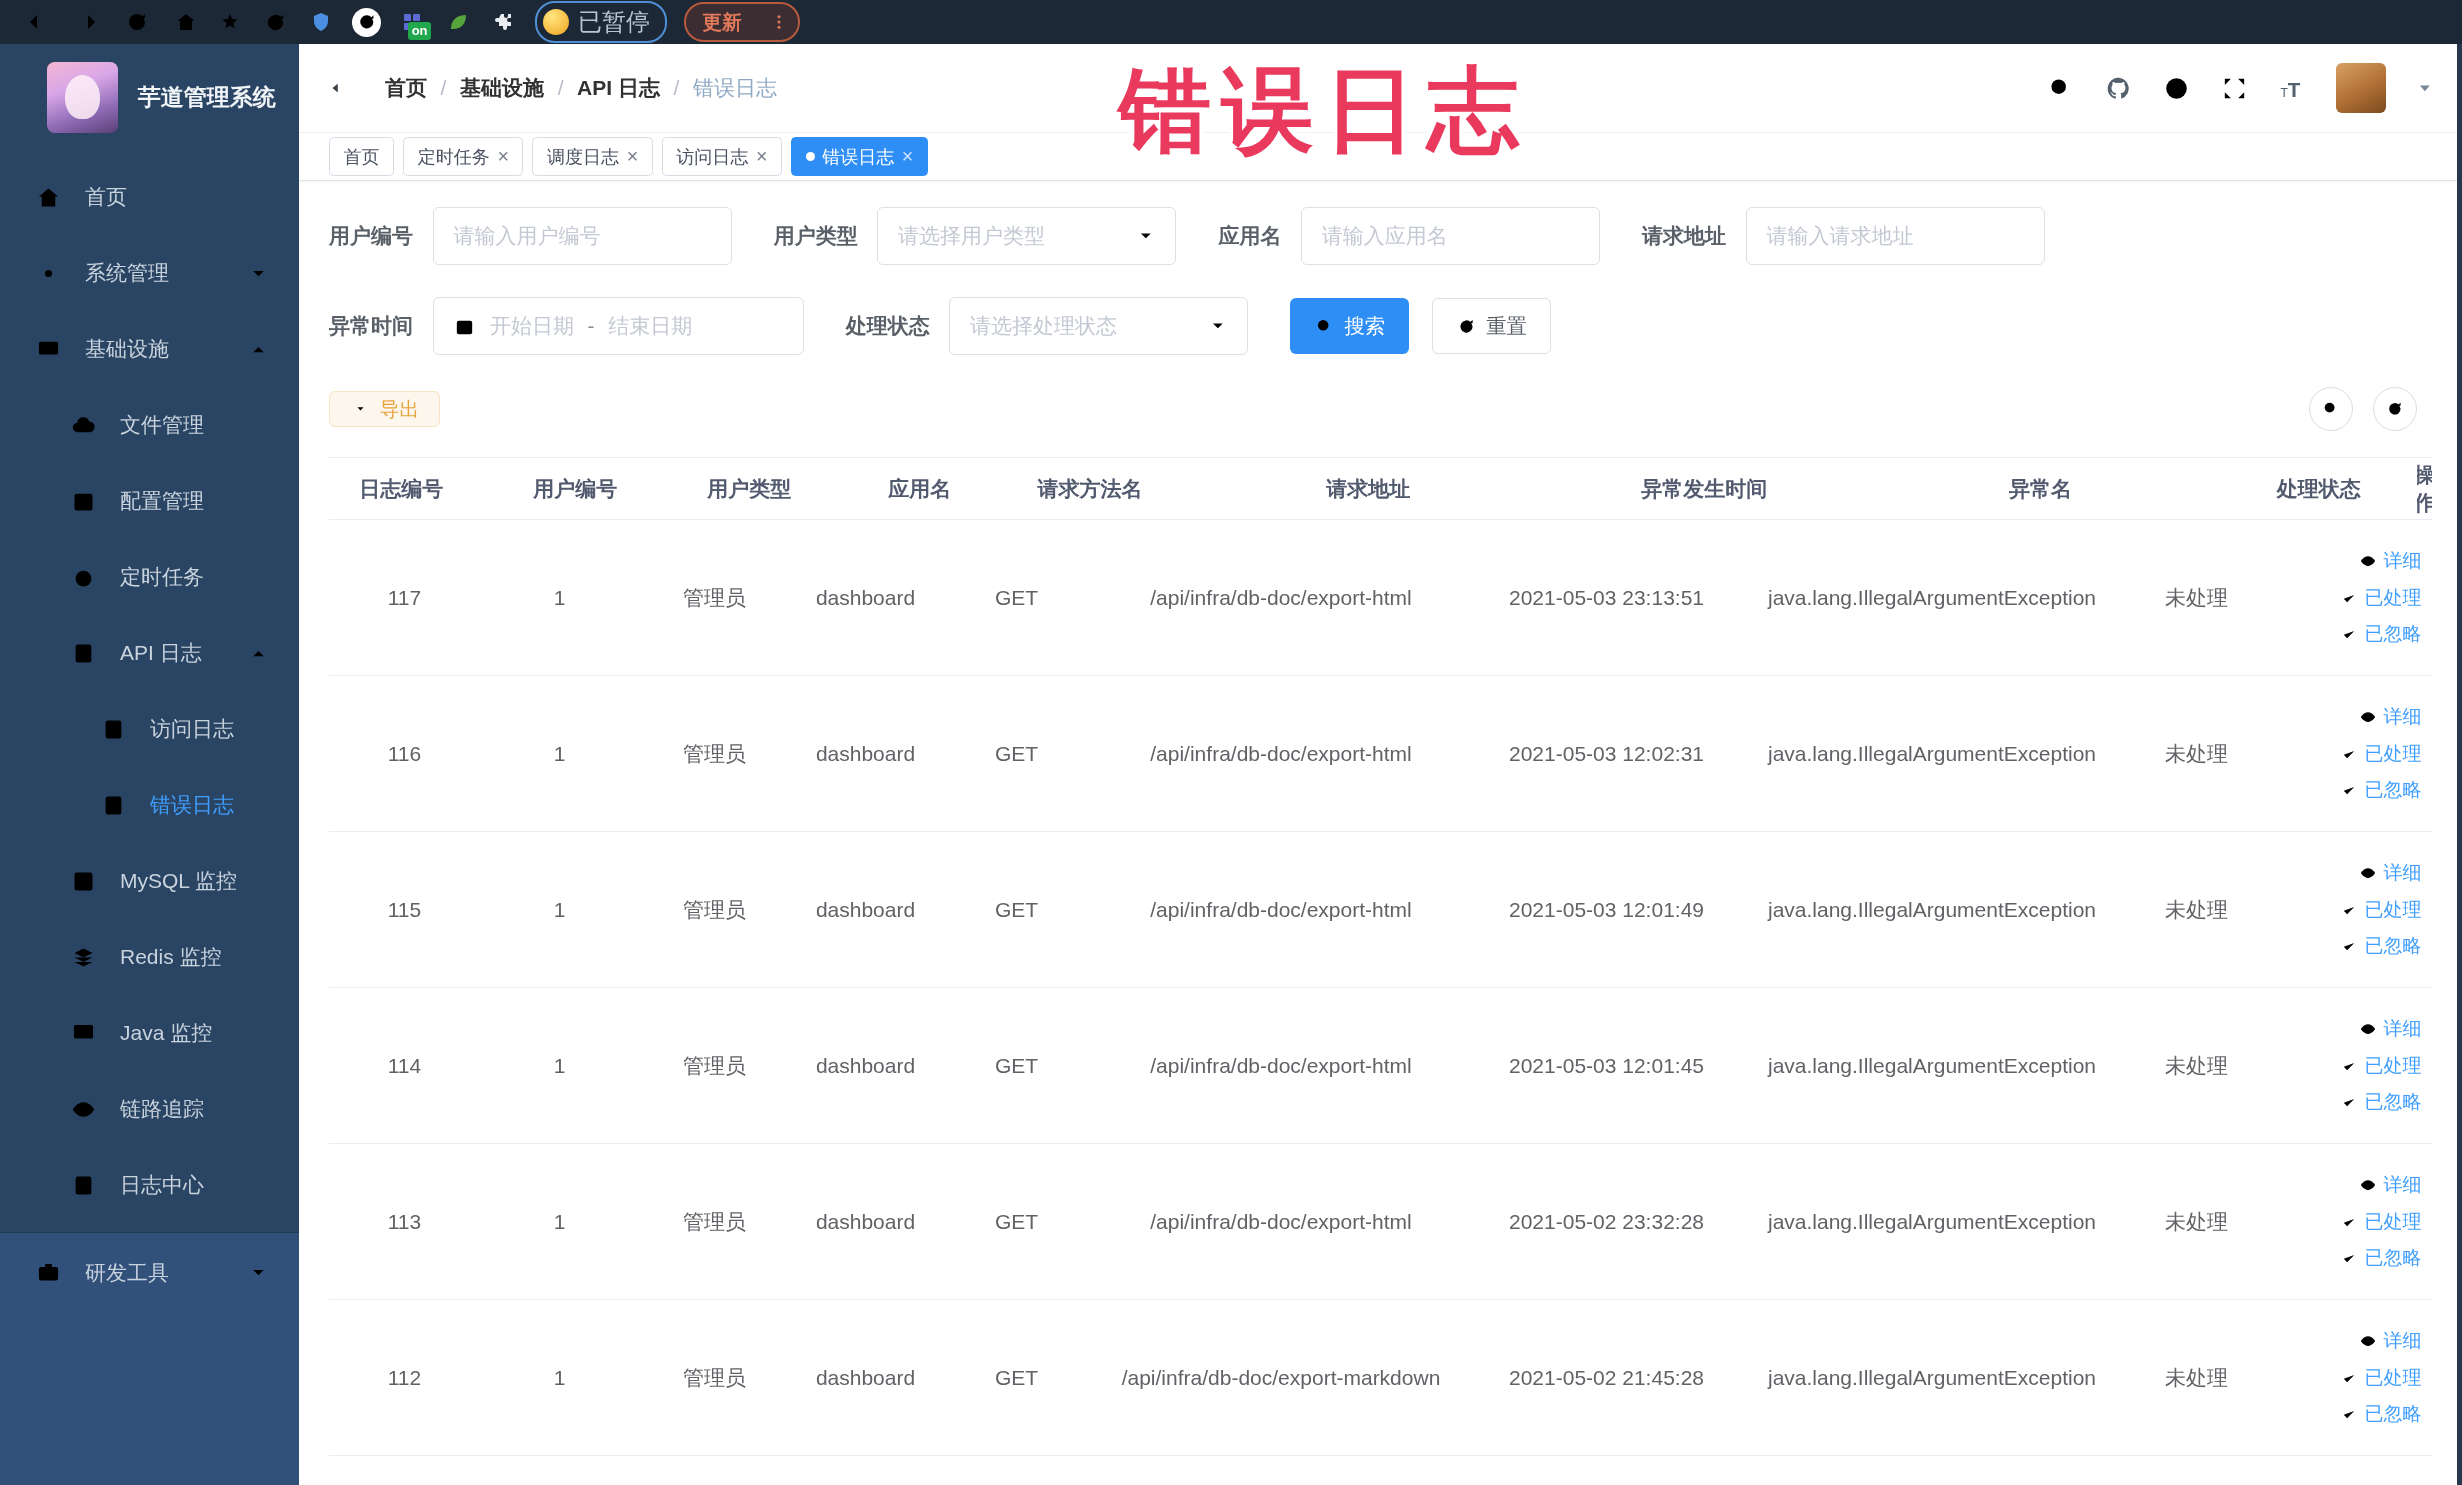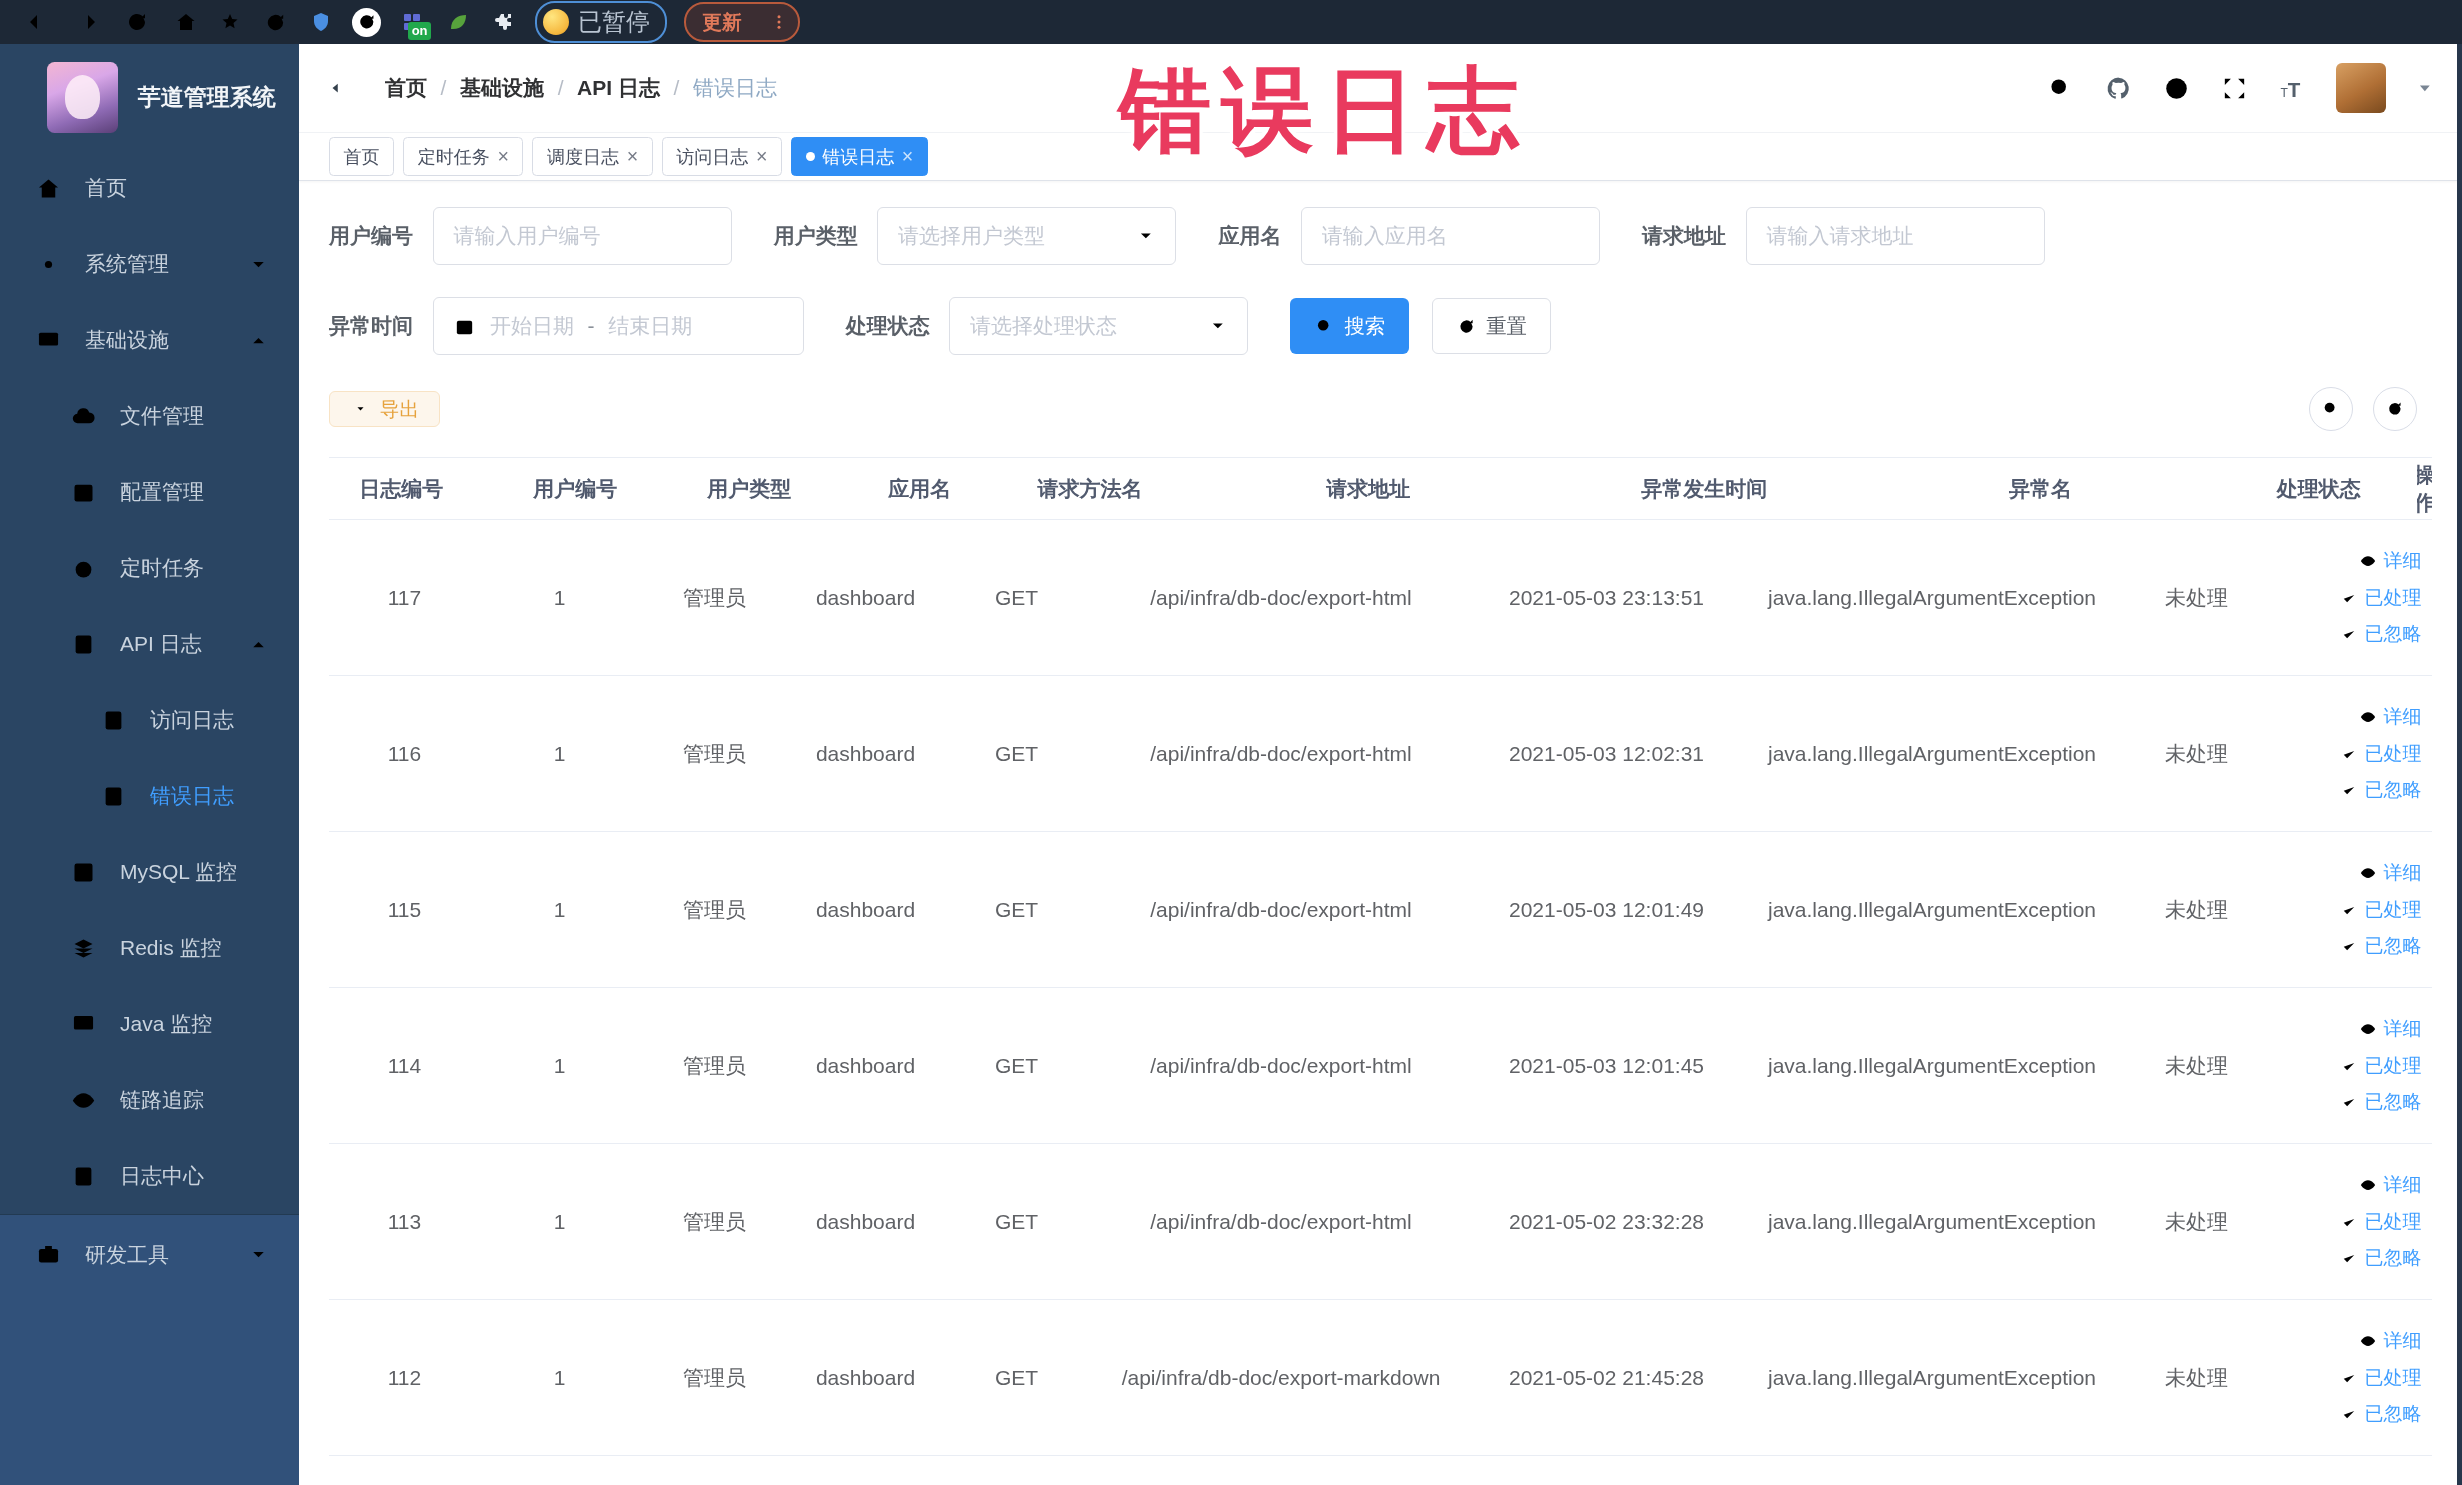--- a/index.html
+++ b/index.html
@@ -28,21 +28,21 @@
   .emoji-face{ width:26px; height:26px; border-radius:50%; background:radial-gradient(circle at 35% 30%, #ffe680, #f5b73d 70%, #d88f1e); }
   .pill-paused span{ font-size:24px; color:#b9c4d1; }
   .pill-update{ display:flex; align-items:center; gap:28px; border:2.3px solid #b85a3c; background:rgba(150,60,40,.25); border-radius:19.7px; padding:4.5px 10.6px 4.5px 16.7px; }
   .pill-update span{ font-size:19.7px; color:#e1795a; font-weight:bold; }
   .pill-update svg{ width:18px; height:18px; color:#e1795a; }
 
   
   .app{ display:flex; height:1442px; position:relative; }
 
   
-  .sidebar{ width:299px; background:#2a4563; display:flex; flex-direction:column; flex-shrink:0; }
+  .sidebar{ width:299px; background:#2a4563; display:flex; flex-direction:column; flex-shrink:0;gap:9px; }
   .logo-row{ height:106px; display:flex; align-items:center; padding-left:47px; gap:19.7px; }
   .logo-img{ width:71px; height:71px; border-radius:7.6px; flex-shrink:0;
     background:linear-gradient(160deg,#f3b6d2 0%,#d9a7e8 35%,#8f6bb5 70%,#5a3f77 100%); position:relative; }
   .logo-img:after{ content:""; position:absolute; left:18px; top:13.6px; width:35px; height:44px; border-radius:50% 50% 45% 45%; background:rgba(255,240,248,.85); }
   .logo-title{ color:#f2f5f8; font-size:23px; font-weight:bold; white-space:nowrap; }
   .menu{ flex:0 0 auto; display:flex; flex-direction:column; }
   .menu-item{ height:76px; display:flex; align-items:center; position:relative; color:#c9d3de; cursor:pointer; }
   .menu-item .mi-icon{ color:#a9b7c6; display:flex; }
   .menu-item .mi-icon svg{ width:27px; height:27px; }
   .menu-item .mi-label{ font-size:21px; margin-left:23px; white-space:nowrap; }

